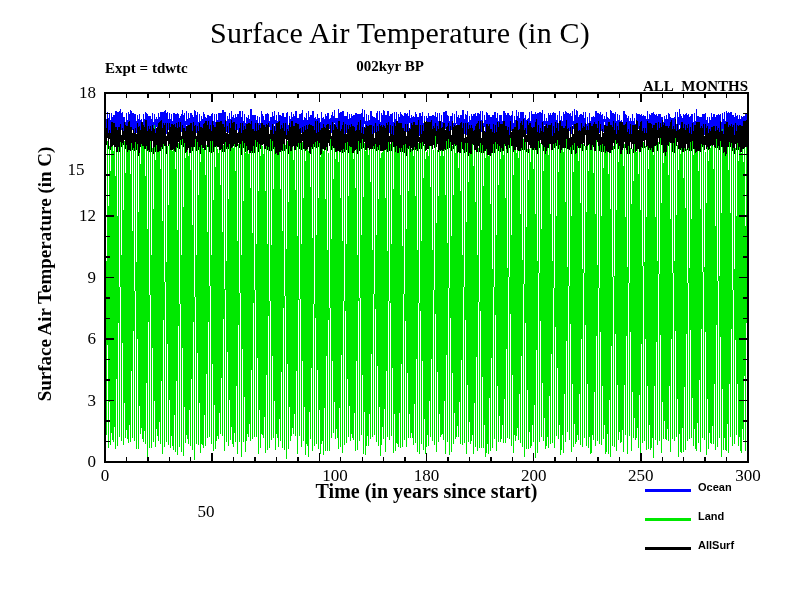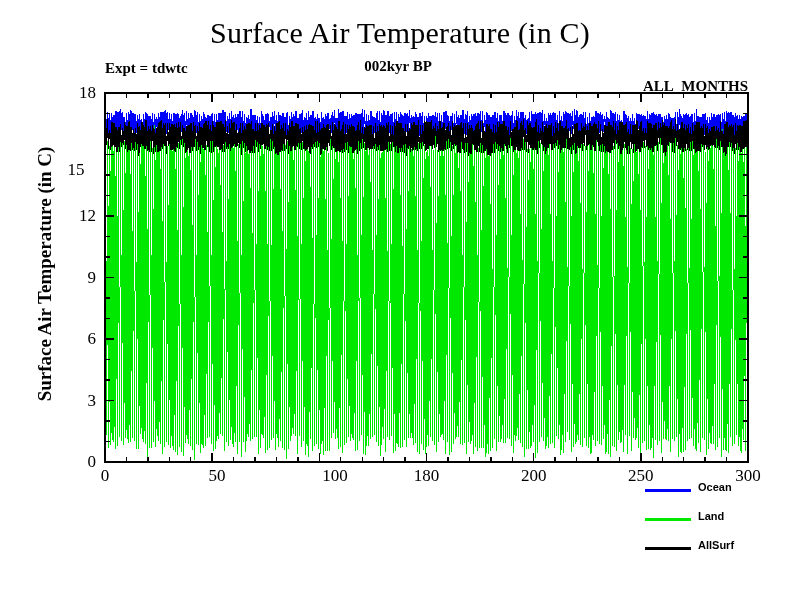--- a/index.html
+++ b/index.html
@@ -35,21 +35,21 @@
     letter-spacing: 0.2px;
     white-space: nowrap;
   }
   .hdr {
     position: absolute;
     font-size: 15px;
     font-weight: bold;
     white-space: nowrap;
   }
   .hdr-left  { left: 105px; top: 60px; }
-  .hdr-mid   { left: 16px; top: 58px; width: 764px; text-align: center; }
+  .hdr-mid   { left: 8px; top: 58px; width: 764px; text-align: center; }
   .hdr-right { right: 52px; top: 58px; margin-top: 20px; }
 
   
   .x-axis-title {
     position: absolute;
     left: 105px; top: 480px;
     width: 643px;
     text-align: center;
     font-size: 20px;
     font-weight: bold;
@@ -253,37 +253,38 @@
       <line x1="105" y1="134" x2="110" y2="134" stroke="#000000" stroke-width="1.4" shape-rendering="crispEdges"></line>
       <line x1="748" y1="134" x2="743" y2="134" stroke="#000000" stroke-width="1.4" shape-rendering="crispEdges"></line>
       <line x1="105" y1="113.5" x2="110" y2="113.5" stroke="#000000" stroke-width="1.4" shape-rendering="crispEdges"></line>
       <line x1="748" y1="113.5" x2="743" y2="113.5" stroke="#000000" stroke-width="1.4" shape-rendering="crispEdges"></line>
       <line x1="105" y1="93" x2="114" y2="93" stroke="#000000" stroke-width="1.4" shape-rendering="crispEdges"></line>
       <line x1="748" y1="93" x2="739" y2="93" stroke="#000000" stroke-width="1.4" shape-rendering="crispEdges"></line>
     </svg>
 
   <div id="xtick-labels">
       <div class="tick-label xtick-label" style="left: 105px;">0</div>
-      <div class="tick-label xtick-label" style="left: 217px;">50</div>
+      <div class="tick-label xtick-label" style="left: 206px; margin-top: 36px;">50</div>
       <div class="tick-label xtick-label" style="left: 335px;">100</div>
       <div class="tick-label xtick-label" style="left: 426.5px;">180</div>
       <div class="tick-label xtick-label" style="left: 533.667px;">200</div>
       <div class="tick-label xtick-label" style="left: 640.833px;">250</div>
       <div class="tick-label xtick-label" style="left: 748px;">300</div>
     </div>
   <div id="ytick-labels">
       <div class="tick-label ytick-label" style="top: 462px;">0</div>
       <div class="tick-label ytick-label" style="top: 400.5px;">3</div>
       <div class="tick-label ytick-label" style="top: 339px;">6</div>
       <div class="tick-label ytick-label" style="top: 277.5px;">9</div>
       <div class="tick-label ytick-label" style="top: 216px;">12</div>
       <div class="tick-label ytick-label" style="top: 170px; text-align: center;">15</div>
       <div class="tick-label ytick-label" style="top: 93px;">18</div>
     </div>
 
+  <div class="x-axis-title">Time (in years since start)</div>
 
   <div class="y-axis-title-wrap">
     <div class="y-axis-title">Surface Air Temperature (in C)</div>
   </div>
 
   <div class="legend" id="legend">
       <div class="legend-row">
         <span class="legend-swatch" style="border-top-color: rgb(0, 0, 255);"></span>
         <span class="legend-label">Ocean</span>
       </div>

